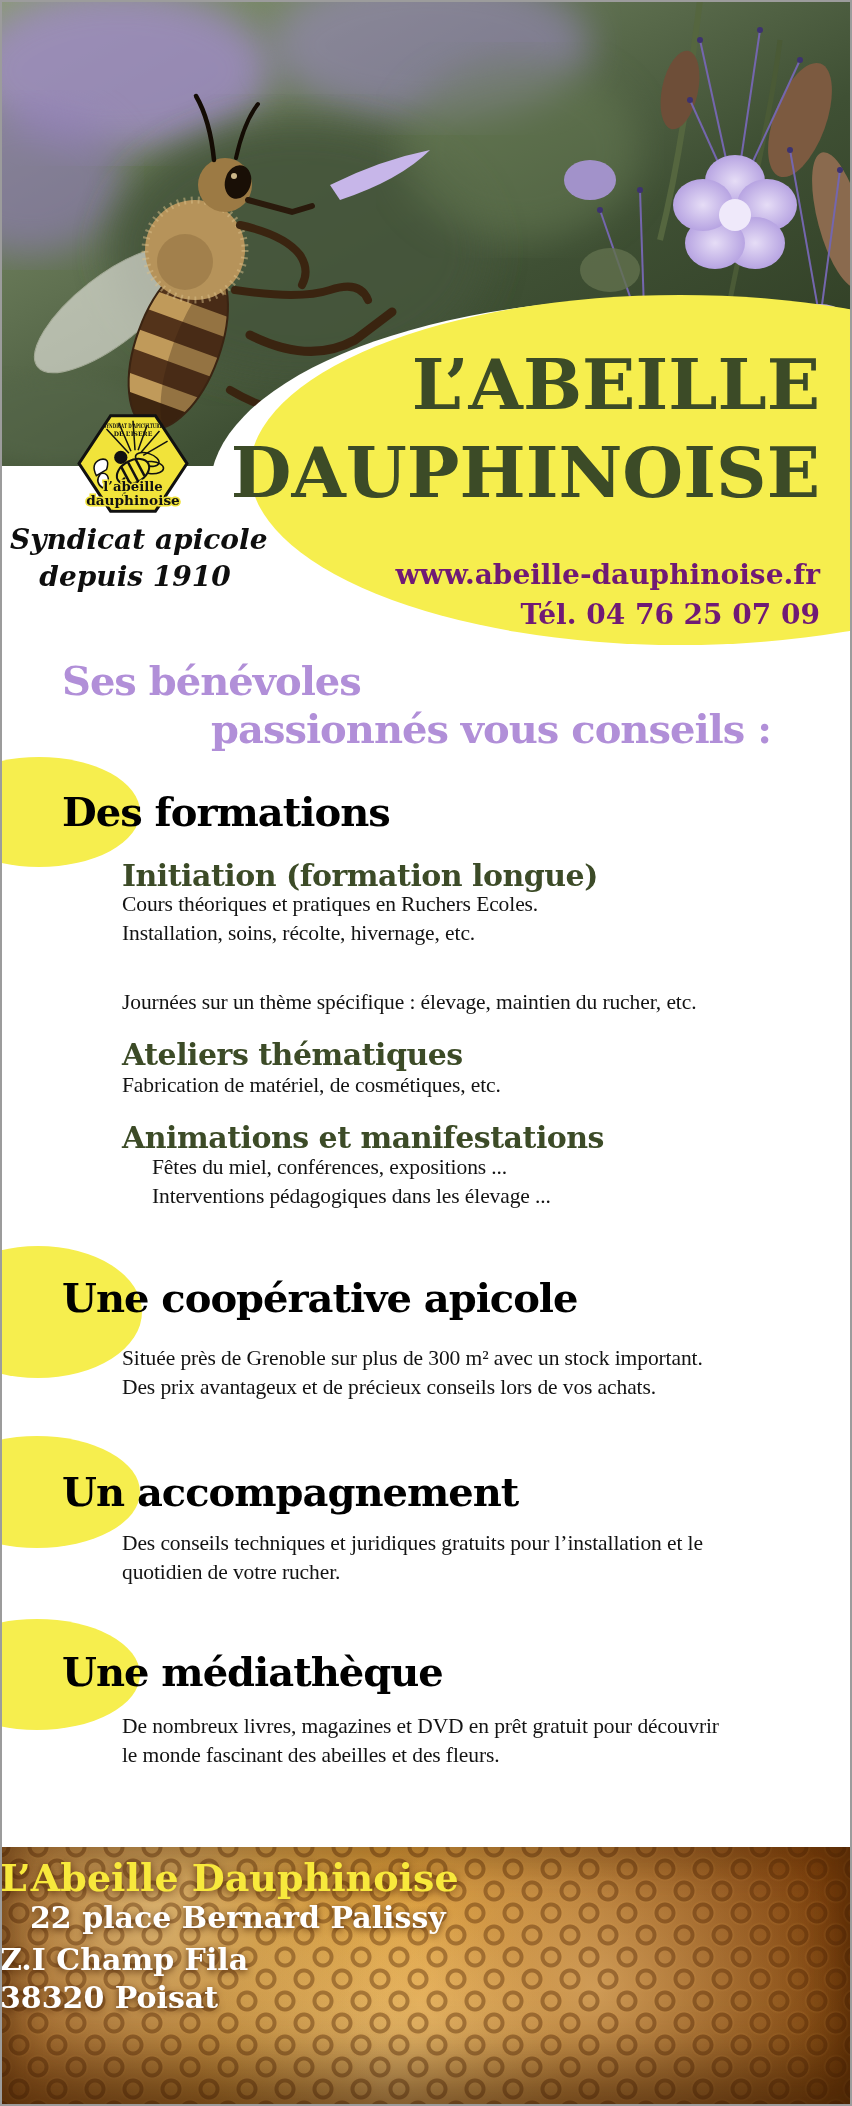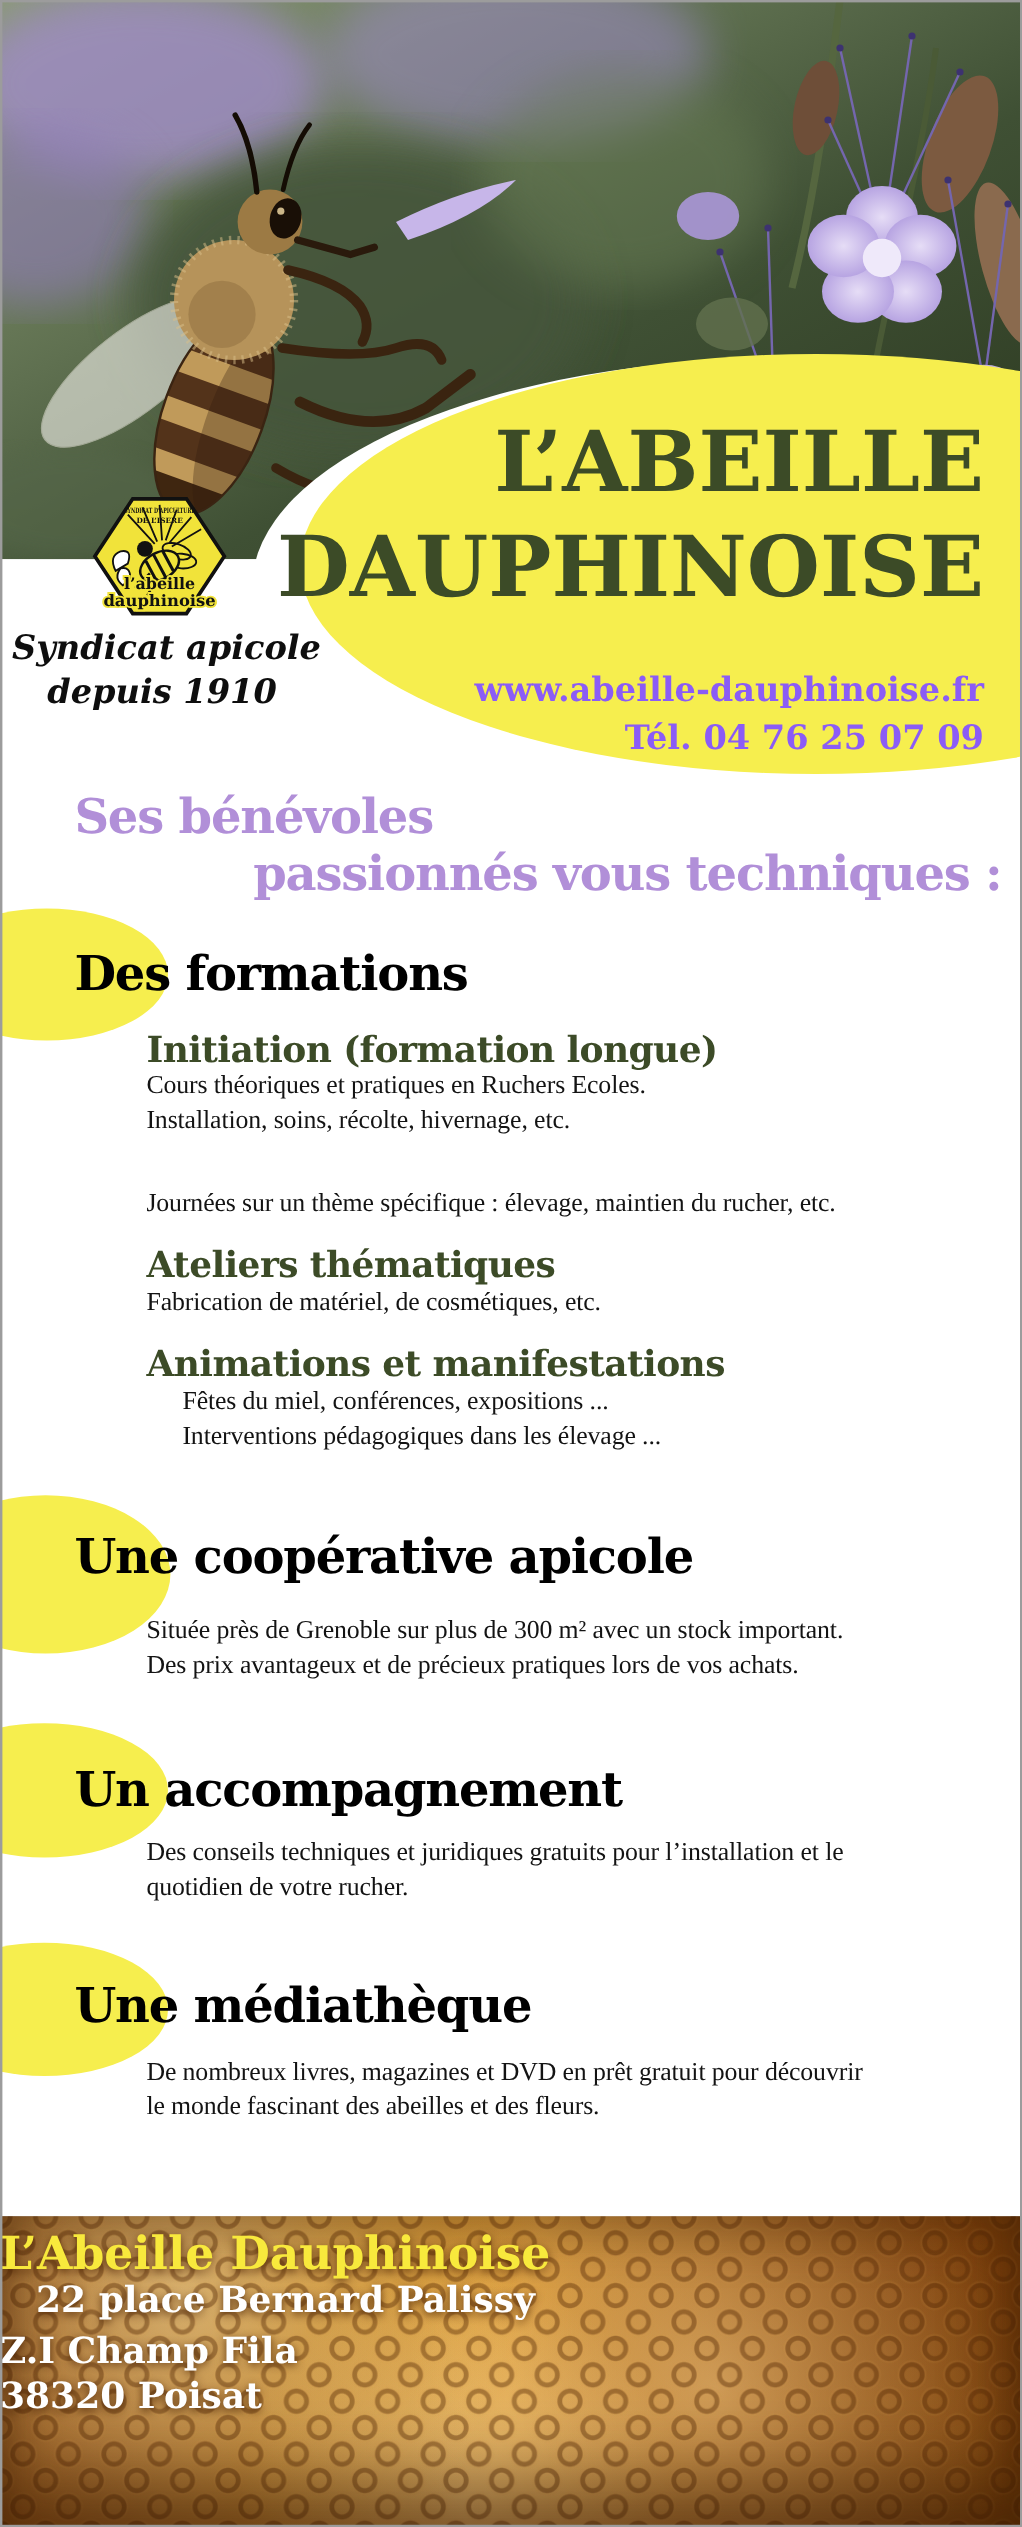--- a/index.html
+++ b/index.html
@@ -12,21 +12,21 @@
 
   
   .wblob{position:absolute;left:210px;top:298px;width:900px;height:382px;background:#ffffff;border-radius:50%;z-index:2;}
   .yblob{position:absolute;left:250px;top:295px;width:860px;height:350px;background:#f6ee4e;border-radius:50%;z-index:3;}
 
   
   .title{position:absolute;right:32px;text-align:right;color:#3c4b27;font-weight:bold;
          font-size:70px;line-height:1;z-index:4;white-space:nowrap;}
   #title1{top:350px;}
   #title2{top:438px;}
-  .contact{position:absolute;right:32px;text-align:right;color:#8b5cf6;font-weight:bold;
+  .contact{position:absolute;right:32px;text-align:right;color:#701a75;font-weight:bold;
            font-size:28px;line-height:1;z-index:4;white-space:nowrap;}
   #url{top:561px;}
   #tel{top:601px;}
 
   .logo{position:absolute;left:76px;top:412px;width:114px;height:103px;z-index:4;}
   .tagline{position:absolute;left:10px;width:250px;text-align:center;font-style:italic;font-weight:bold;
            color:#0e0e0e;z-index:4;line-height:1;white-space:nowrap;}
   #tag1{top:526px;font-size:28px;}
   #tag2{top:563px;font-size:28px;}
 
@@ -220,21 +220,21 @@
         <path d="M48,64 L36,76 M54,68 L46,82" stroke="#111" stroke-width="2"></path>
       </g>
       <text x="56" y="77" font-size="13" font-weight="bold" fill="#111" text-anchor="middle" stroke="#f1e33a" stroke-width="3" paint-order="stroke">l’abeille</text>
       <text x="56" y="91" font-size="13" font-weight="bold" fill="#111" text-anchor="middle" textLength="92" lengthAdjust="spacingAndGlyphs" stroke="#f1e33a" stroke-width="3" paint-order="stroke">dauphinoise</text>
     </svg>
   </div>
   <div class="tagline" id="tag1">Syndicat apicole</div>
   <div class="tagline" id="tag2">depuis 1910</div>
 
   <div class="intro" id="intro1">Ses bénévoles</div>
-  <div class="intro" id="intro2">passionnés vous techniques :</div>
+  <div class="intro" id="intro2">passionnés vous conseils :</div>
 
   <div class="sblob" id="blob-f"></div>
   <h2 class="sec" id="sec-f">Des formations</h2>
 
   <h3 class="sub" id="sub1">Initiation (formation longue)</h3>
   <div class="body" id="b1">
     <div>Cours théoriques et pratiques en Ruchers Ecoles.</div>
     <div>Installation, soins, récolte, hivernage, etc.</div>
   </div>
 
@@ -250,21 +250,21 @@
   <h3 class="sub" id="sub4">Animations et manifestations</h3>
   <div class="body" id="b4">
     <div>Fêtes du miel, conférences, expositions ...</div>
     <div>Interventions pédagogiques dans les élevage ...</div>
   </div>
 
   <div class="sblob" id="blob-c"></div>
   <h2 class="sec" id="sec-c">Une coopérative apicole</h2>
   <div class="body" id="b5">
     <div>Située près de Grenoble sur plus de 300 m² avec un stock important.</div>
-    <div>Des prix avantageux et de précieux pratiques lors de vos achats.</div>
+    <div>Des prix avantageux et de précieux conseils lors de vos achats.</div>
   </div>
 
   <div class="sblob" id="blob-a"></div>
   <h2 class="sec" id="sec-a">Un accompagnement</h2>
   <div class="body" id="b6">
     <div>Des conseils techniques et juridiques gratuits pour l’installation et le</div>
     <div>quotidien de votre rucher.</div>
   </div>
 
   <div class="sblob" id="blob-m"></div>

